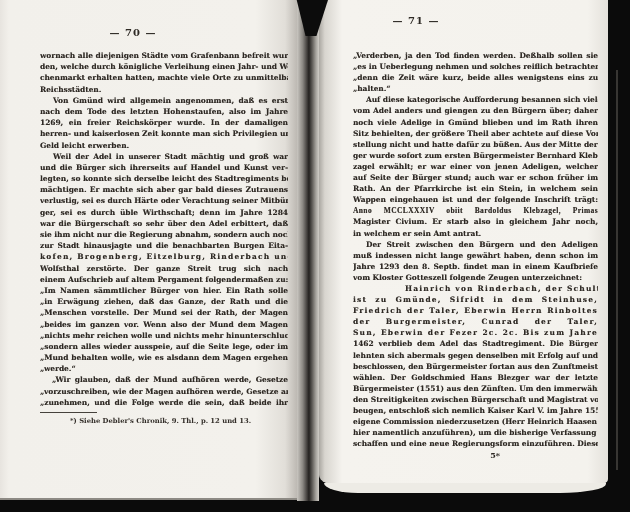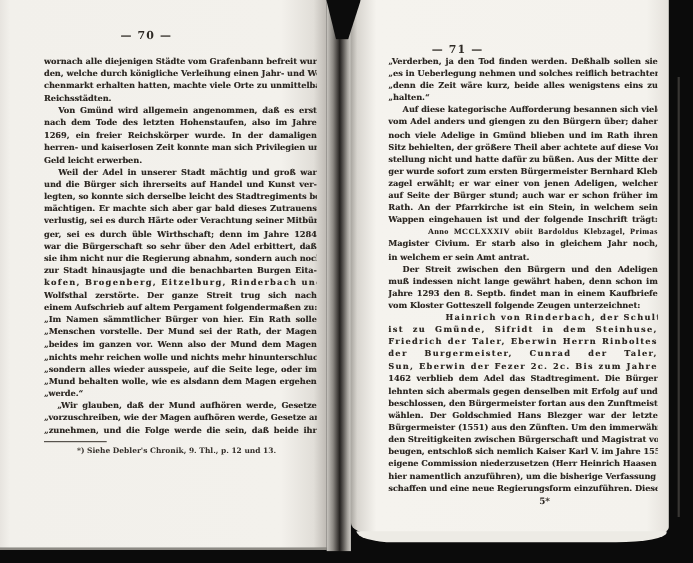--- a/index.html
+++ b/index.html
@@ -30,41 +30,41 @@
     position:absolute;left:294px;top:0;width:34px;height:36px;background:#0c0c0c;
     clip-path:polygon(8% 0,100% 0,66% 100%,34% 100%);
   }
   .right-stack-line{position:absolute;left:616px;top:70px;width:2px;height:400px;background:#383633;}
 
   .pageno{
     position:absolute;font-size:10px;font-weight:700;letter-spacing:1px;
     color:#2e2a25;text-align:center;width:70px;
   }
   .pageno.pl{left:98px;top:27px;}
-  .pageno.pr{left:381px;top:40px;}
+  .pageno.pr{left:381px;top:15px;}
 
   .text{position:absolute;top:50px;}
   .text.tl{left:40px;width:248px;--lh:11.2px;}
   .text.tr{left:353px;width:245px;--lh:11.1px;}
 
   .para{margin:0;}
   .para.gap{margin-top:0;}
   .tline{
     font-size:7.4px;font-weight:700;color:#2d2823;
     height:var(--lh);line-height:var(--lh);
     white-space:nowrap;overflow:hidden;
     text-align:justify;text-align-last:justify;
     text-shadow:0.2px 0 0 rgba(45,40,35,0.45);
   }
   .tline.last{text-align-last:left;}
   .para.ind .tline.first{text-indent:13px;}
   .para.q .tline.first{text-indent:12px;}
   .para.sp .tline.first{text-indent:8px;margin-left:44px;}
   .tline.spaced{letter-spacing:1.25px;}
-  .tline.antiqua{font-family:"Liberation Serif",serif;letter-spacing:0.45px;margin-left:36px;}
+  .tline.antiqua{font-family:"Liberation Serif",serif;letter-spacing:0.45px;}
 
   .footnote-rule{width:57px;border-top:1px solid #46423c;margin:4px 0 3px 0;}
   .footnote{
     font-size:6.8px;font-weight:700;color:#332e29;text-indent:30px;
     white-space:nowrap;overflow:hidden;line-height:10px;
   }
   .sig{
     position:absolute;left:460px;top:450px;width:70px;text-align:center;
     font-size:8px;font-weight:700;color:#2d2823;
   }
@@ -107,20 +107,21 @@
         <div class="tline">ger, sei es durch üble Wirthschaft; denn im Jahre 1284</div>
         <div class="tline">war die Bürgerschaft so sehr über den Adel erbittert, daß</div>
         <div class="tline">sie ihm nicht nur die Regierung abnahm, sondern auch noch</div>
         <div class="tline">zur Stadt hinausjagte und die benachbarten Burgen Eita-</div>
         <div class="tline spaced">kofen, Brogenberg, Eitzelburg, Rinderbach und</div>
         <div class="tline">Wolfsthal zerstörte.  Der ganze Streit trug sich nach</div>
         <div class="tline last">einem Aufschrieb auf altem Pergament folgendermaßen zu:*)</div>
       </div>
     <div class="para">
         <div class="tline first">„Im Namen sämmtlicher Bürger von hier.  Ein Rath solle</div>
+        <div class="tline">„in Erwägung ziehen, daß das Ganze, der Rath und die</div>
         <div class="tline">„Menschen vorstelle.  Der Mund sei der Rath, der Magen</div>
         <div class="tline">„beides im ganzen vor.  Wenn also der Mund dem Magen</div>
         <div class="tline">„nichts mehr reichen wolle und nichts mehr hinunterschlucke,</div>
         <div class="tline">„sondern alles wieder ausspeie, auf die Seite lege, oder im</div>
         <div class="tline">„Mund behalten wolle, wie es alsdann dem Magen ergehen</div>
         <div class="tline last">„werde.“</div>
       </div>
     <div class="para q gap">
         <div class="tline first">„Wir glauben, daß der Mund aufhören werde, Gesetze</div>
         <div class="tline">„vorzuschreiben, wie der Magen aufhören werde, Gesetze an-</div>

